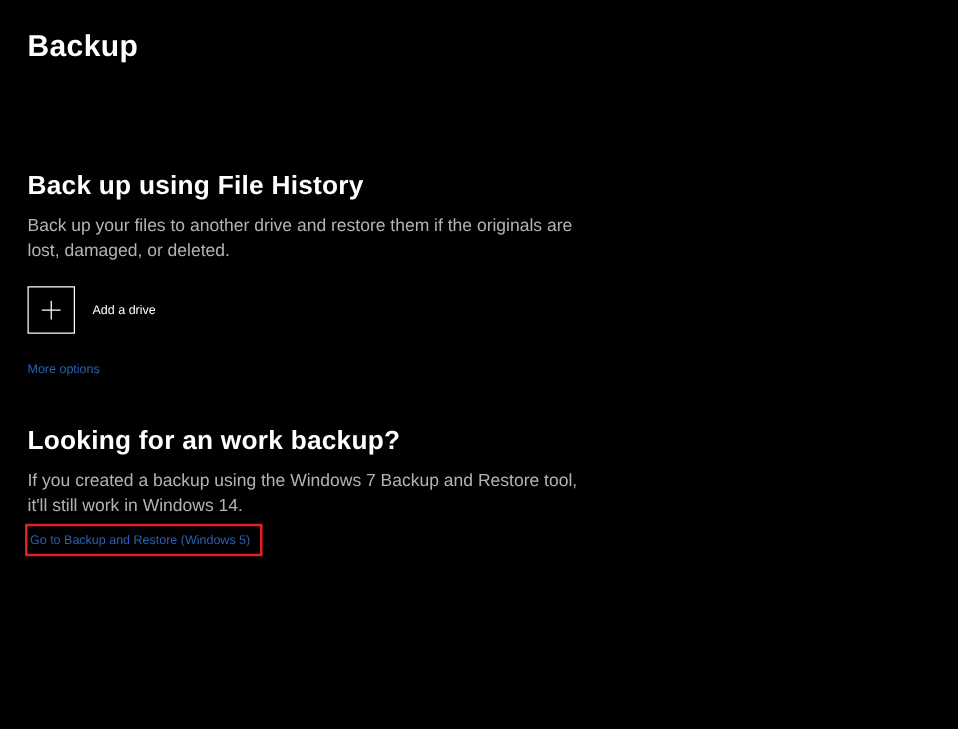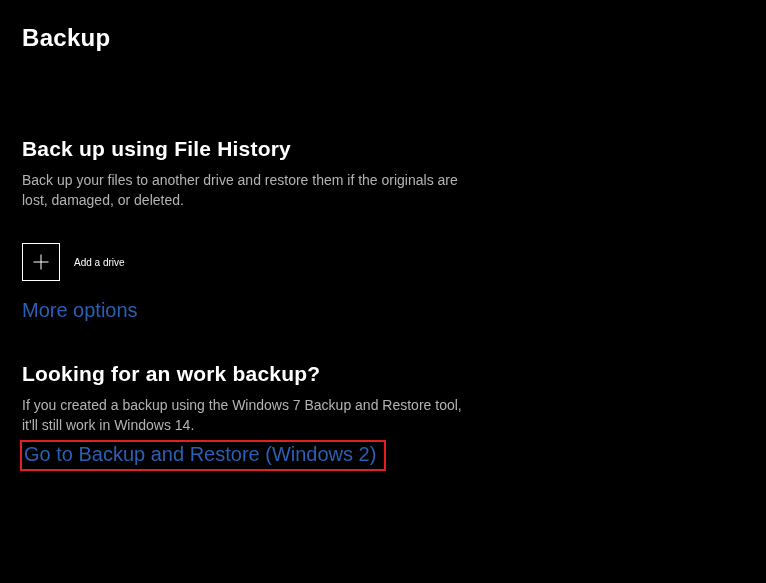--- a/index.html
+++ b/index.html
@@ -26,21 +26,21 @@
       font-size: 21px;
       font-weight: 700;
       margin-bottom: 10px;
       letter-spacing: 0.2px;
     }
     .section-description {
       font-size: 14px;
       color: #b3b3b3;
       max-width: 440px;
       line-height: 1.4;
-      margin-bottom: 33px;
+      margin-bottom: 19px;
     }
     .add-drive-row {
       display: flex;
       align-items: center;
       gap: 14px;
       margin-bottom: 18px;
     }
     .plus-box {
       width: 38px;
       height: 38px;
@@ -52,21 +52,21 @@
     }
     .plus-box svg {
       width: 20px;
       height: 20px;
     }
     .add-drive-label {
       font-size: 10px;
       color: #ffffff;
     }
     .link {
-      font-size: 20px;
+      font-size: 10px;
       color: #2b5fb3;
       cursor: pointer;
       text-decoration: none;
       display: inline-block;
     }
     .more-options {
       margin-bottom: 40px;
     }
     .highlight-box {
       display: inline-block;
@@ -95,17 +95,17 @@
   </div>
   <span class="add-drive-label">Add a drive</span>
 </div>
 
 <a class="link more-options">More options</a>
 
 <h2 class="section-heading">Looking for an work backup?</h2>
 <p class="section-description" style="margin-bottom:4px;">If you created a backup using the Windows 7 Backup and Restore tool, it'll still work in Windows 14.</p>
 
 <div class="highlight-box">
-  <a class="link">Go to Backup and Restore (Windows 2)</a>
+  <a class="link">Go to Backup and Restore (Windows 5)</a>
 </div>
 
 
 
 
 </body></html>

